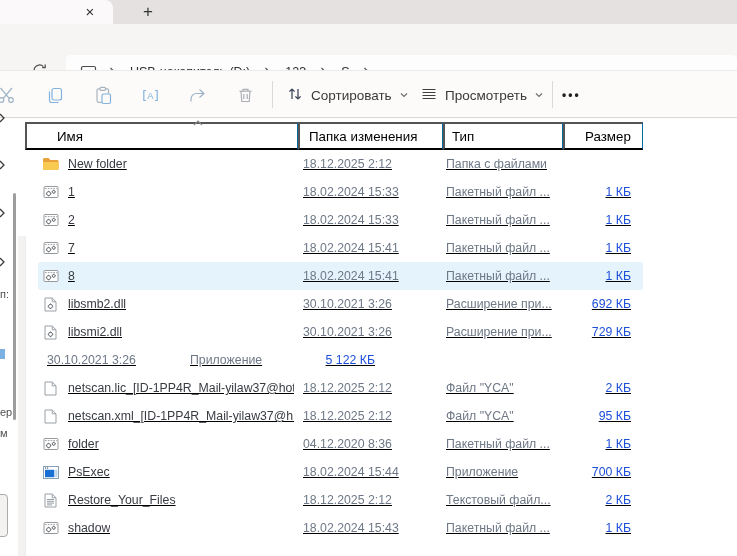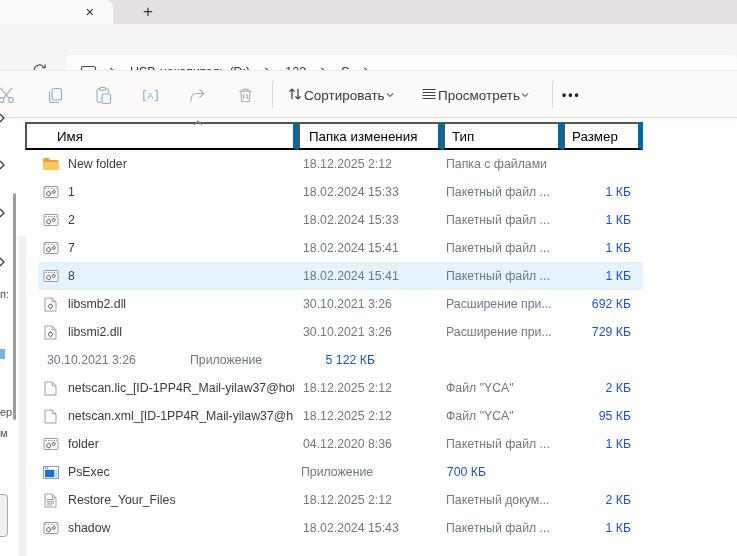--- a/index.html
+++ b/index.html
@@ -27,51 +27,51 @@
     padding:2px 4px; white-space:nowrap; }
   .pc-icon { margin-right:2px; display:flex; align-items:center; }
 
   
   .toolbar { position:absolute; left:0; top:70px; width:737px; height:48px; background:#fcfbfa;
     border-top:1px solid #eceae9; border-bottom:1px solid #d9d6d5; }
   .tool-icon-btn { position:absolute; top:11px; width:26px; height:26px; border:none; background:transparent;
     display:flex; align-items:center; justify-content:center; cursor:pointer; padding:0; }
   .tool-divider { position:absolute; top:10px; width:1px; height:27px; background:#dcd9d8; }
   .tool-label-btn { position:absolute; top:8px; height:32px; border:none; background:transparent;
-    display:flex; align-items:center; cursor:pointer; font-size:13.5px; color:#3a3a3a; padding:0 6px; }
+    display:flex; align-items:center; gap:7px; cursor:pointer; font-size:13.5px; color:#3a3a3a; padding:0 6px; }
   .more-btn { position:absolute; top:8px; height:32px; border:none; background:transparent; cursor:pointer;
     font-size:12px; letter-spacing:2px; color:#222; font-weight:bold; }
 
   
   .content { position:absolute; left:0; top:118px; width:737px; height:438px; background:#fff; }
 
   
   .nav-gutter { position:absolute; left:18px; top:118px; width:7px; height:438px; background:#f4f2f1; }
   .nav-scrollbar { position:absolute; left:13px; top:193px; width:3px; height:227px; background:#9d9d9d; border-radius:2px; cursor:pointer; }
   .nav-chevron { position:absolute; left:-2px; width:8px; height:10px; }
   .nav-frag { position:absolute; left:0; font-size:11px; color:#4f4f4f; white-space:nowrap; }
   .nav-frag-blue { position:absolute; left:0; width:5px; height:10px; background:#7ab1e0; }
   .nav-crop-box { position:absolute; left:-12px; top:494px; width:20px; height:43px;
     border:1px solid #adabaa; border-radius:4px; background:#f4f2f1; }
   .pane-sep { position:absolute; left:25px; top:118px; width:1px; height:438px; background:#efedec; }
 
   
   .list-header { position:absolute; left:25px; top:122px; width:618px; height:28px; display:flex;
     font-size:12.3px; color:#5b6372; }
-  .hcell { display:flex; align-items:center; border-right:5px solid #0369a1; cursor:pointer; background:transparent; }
+  .hcell { display:flex; align-items:center; border-right:1px solid #0369a1; cursor:pointer; background:transparent; }
   .hcell.hname { width:273px; padding-left:30px; }
   .hcell.hdate { width:145px; padding-left:9px; }
   .hcell.htype { width:120px; padding-left:7px; }
-  .hcell.hsize { width:80px;  padding-left:7px; }
+  .hcell.hsize { width:80px;  padding-left:20px; }
   .sort-indicator { position:absolute; left:167px; top:-6px; }
 
   
   .rows { position:absolute; left:25px; top:150px; width:712px; }
   .row { height:28px; margin-left:13px; width:605px; display:flex; align-items:center;
-    border-radius:3px; cursor:default; }
+    border-radius:3px; cursor:default;text-decoration:underline; }
   .row.selected { background:#e5f3fc; }
   .cell { font-size:12.3px; white-space:nowrap; overflow:hidden; }
   .cell.name { width:256px; padding-left:4px; display:flex; align-items:center; gap:9px; color:#383c42; }
   .cell.date { width:145px; padding-left:9px; color:#6e7886; }
   .cell.type { width:120px; padding-left:7px; color:#6e7886; }
   .cell.size { width:80px;  padding-right:8px; text-align:right; color:#1d4ed8; }
   .ficon { width:17px; height:16px; display:flex; align-items:center; justify-content:center; flex:none; }
   .fname { overflow:hidden; text-overflow:clip; }
 </style>
 </head>
@@ -419,36 +419,37 @@
             <svg width="16" height="13" viewBox="0 0 16 13">
               <rect x=".5" y=".5" width="15" height="12" fill="#fff" stroke="#8aa0b5"></rect>
               <circle cx="2.6" cy="2" r=".7" fill="#5a6b7d"></circle>
               <circle cx="4.6" cy="2" r=".7" fill="#5a6b7d"></circle>
               <rect x="2" y="3.8" width="9.3" height="7.4" fill="#1a6fd4"></rect>
               <rect x="12.2" y="3.8" width="2.3" height="7.4" fill="#bed5ec"></rect>
             </svg>
           </span>
         <span class="fname">PsExec</span>
       </div>
+      <div class="cell date">18.02.2024 15:44</div>
       <div class="cell type">Приложение</div>
       <div class="cell size">700 КБ</div>
     </div>
       <div class="row">
       <div class="cell name">
         <span class="ficon">
             <svg width="13" height="15" viewBox="0 0 13 15" fill="none">
               <path d="M1 1h7.2L12 4.8V14H1z" stroke="#9aa0a6" fill="#fff"></path>
               <path d="M8.2 1v3.8H12" stroke="#9aa0a6"></path>
               <path d="M3 6.5h7M3 8.3h7M3 10.1h7M3 11.9h5" stroke="#8d939a" stroke-width=".9"></path>
             </svg>
           </span>
         <span class="fname">Restore_Your_Files</span>
       </div>
       <div class="cell date">18.12.2025 2:12</div>
-      <div class="cell type">Пакетный докум...</div>
+      <div class="cell type">Текстовый файл...</div>
       <div class="cell size">2 КБ</div>
     </div>
       <div class="row">
       <div class="cell name">
         <span class="ficon">
             <svg width="16" height="14" viewBox="0 0 16 14" fill="none">
               <rect x="1" y="1.5" width="14" height="11" rx="1" stroke="#96999d" fill="#fff"></rect>
               <path d="M2 3.6h12" stroke="#96999d" stroke-dasharray="1.6 1.2"></path>
               <circle cx="5.6" cy="8.6" r="2" stroke="#6d7278"></circle>
               <path d="M5.6 5.9v1.1M5.6 10.2v1.1M2.9 8.6H4M7.2 8.6h1.1" stroke="#6d7278"></path>

